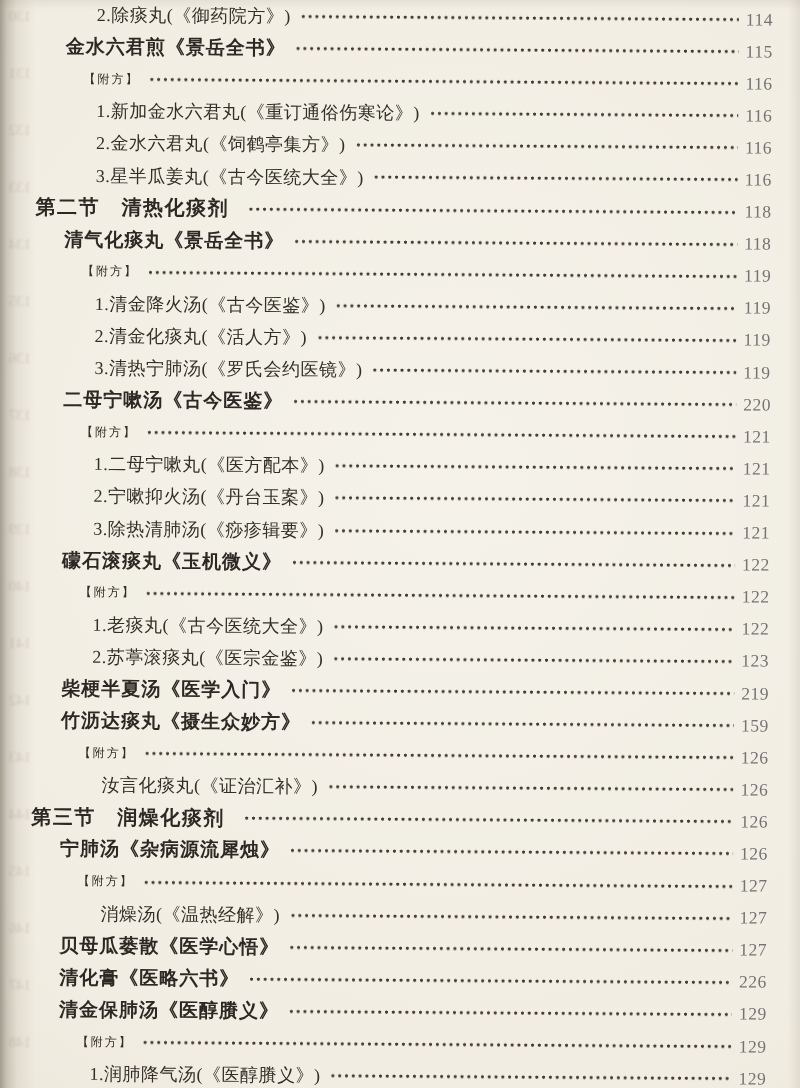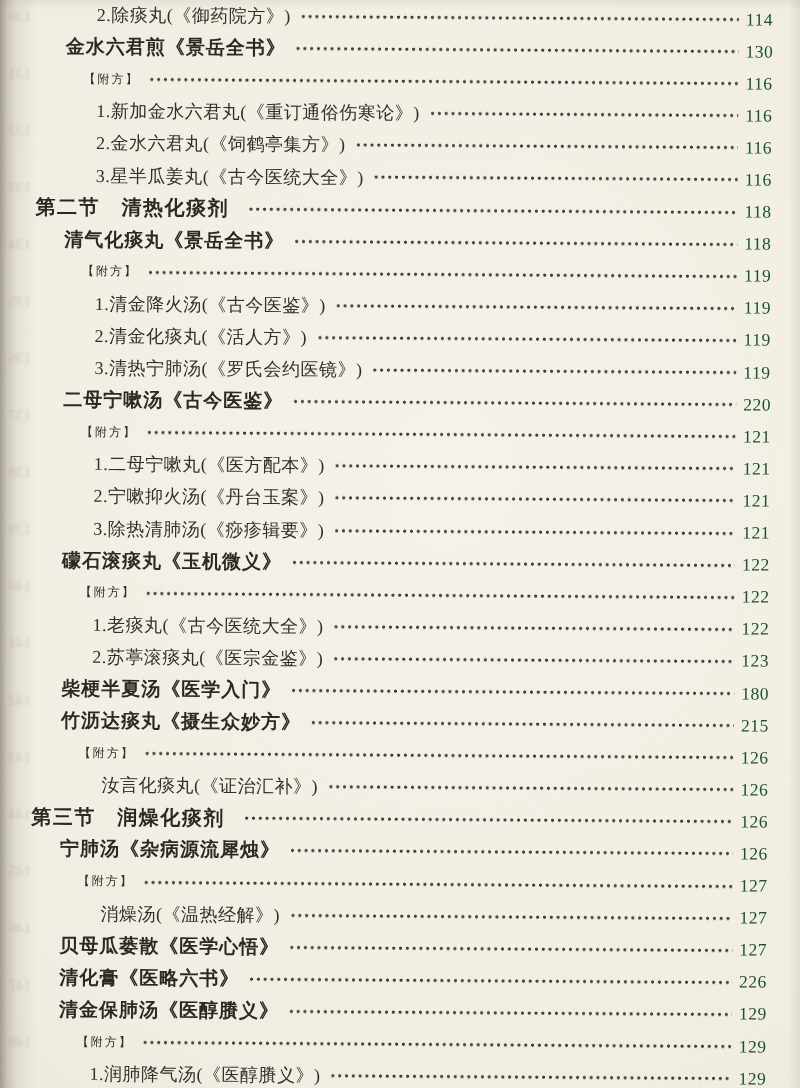--- a/index.html
+++ b/index.html
@@ -53,21 +53,21 @@
   .lv-fufang .title  { font-size: 12px; letter-spacing: 2px; color: #332e27; }
   .lv-sub .title, .lv-sub2 .title { font-size: 18px; color: #332e27; }
   .lv-section .leader { margin-left: 18px; }
   .leader {
     flex: 1 1 auto; min-width: 14px; height: 32.1px; margin: 0 7px 0 9px;
     background-image: radial-gradient(circle at 3.4px 16.2px, #423c34 1.25px, rgba(66,60,52,0) 1.9px);
     background-size: 6.8px 32.1px;
     background-repeat: repeat-x;
   }
   .pagenum {
-    font-size: 17.5px; color: #14532d; min-width: 30px;
+    font-size: 17.5px; color: #737373; min-width: 30px;
     letter-spacing: 0.5px; text-align: left;
     font-family: "Liberation Serif", "DejaVu Serif", serif;
   }
 </style>
 </head>
 <body>
 
 <div class="paper"></div>
 <div class="bleed-col">
     <span class="ghost" style="top: 8px;">130</span>
@@ -94,21 +94,21 @@
 <div class="toc">
   <div class="row lv-sub">
     <span class="title">2.除痰丸(《御药院方》)</span>
     <span class="leader"></span>
     <span class="pagenum">114</span>
   </div>
 
   <div class="row lv-formula">
     <span class="title">金水六君煎《景岳全书》</span>
     <span class="leader"></span>
-    <span class="pagenum">130</span>
+    <span class="pagenum">115</span>
   </div>
 
   <div class="row lv-fufang">
     <span class="title">【附方】</span>
     <span class="leader"></span>
     <span class="pagenum">116</span>
   </div>
 
   <div class="row lv-sub">
     <span class="title">1.新加金水六君丸(《重订通俗伤寒论》)</span>
@@ -214,27 +214,27 @@
 
   <div class="row lv-sub">
     <span class="title">2.苏葶滚痰丸(《医宗金鉴》)</span>
     <span class="leader"></span>
     <span class="pagenum">123</span>
   </div>
 
   <div class="row lv-formula">
     <span class="title">柴梗半夏汤《医学入门》</span>
     <span class="leader"></span>
-    <span class="pagenum">180</span>
+    <span class="pagenum">219</span>
   </div>
 
   <div class="row lv-formula">
     <span class="title">竹沥达痰丸《摄生众妙方》</span>
     <span class="leader"></span>
-    <span class="pagenum">215</span>
+    <span class="pagenum">159</span>
   </div>
 
   <div class="row lv-fufang">
     <span class="title">【附方】</span>
     <span class="leader"></span>
     <span class="pagenum">126</span>
   </div>
 
   <div class="row lv-sub2">
     <span class="title">汝言化痰丸(《证治汇补》)</span>

